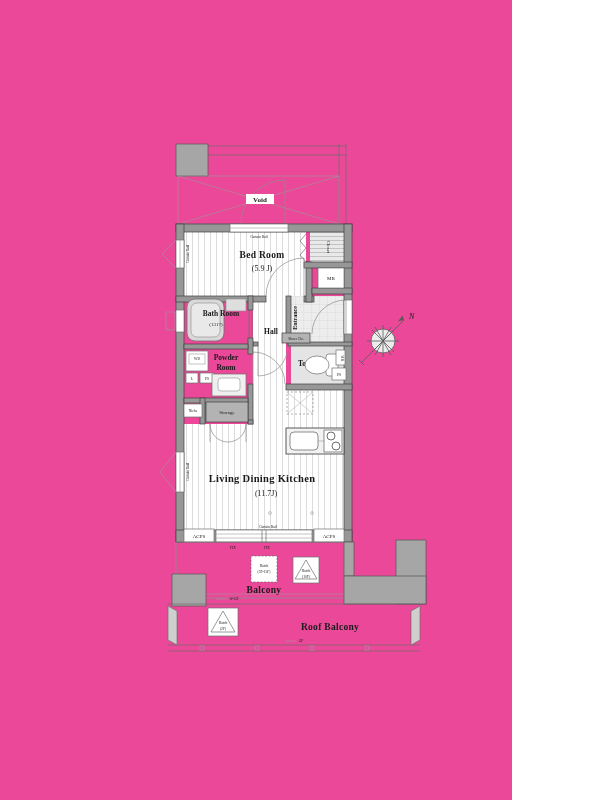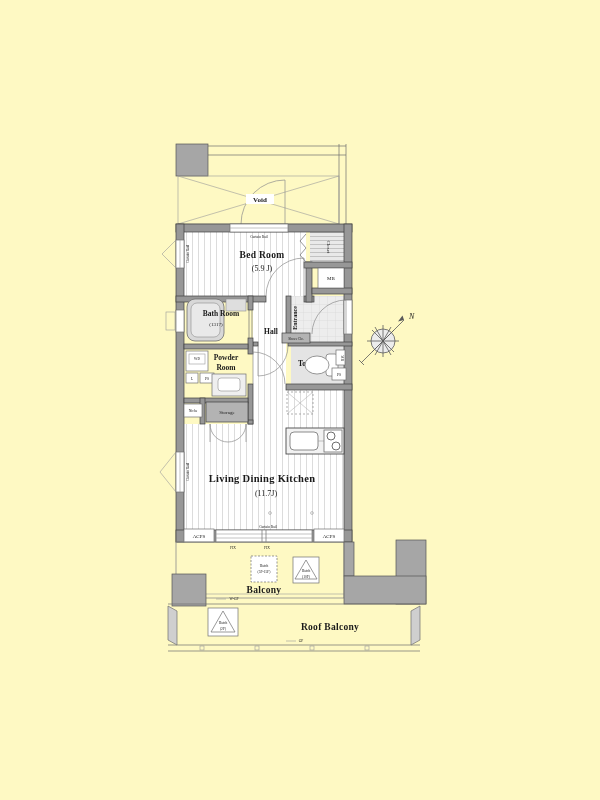--- a/index.html
+++ b/index.html
@@ -1,16 +1,16 @@
 <!DOCTYPE html>
 <html><head>
 <meta charset="utf-8">
 <style>
   html,body{margin:0;padding:0;background:#ffffff;}
-  .stage{position:relative;width:600px;height:800px;background:#fef9c3;overflow:hidden;}
+  .stage{position:relative;width:512px;height:800px;background:#ec4899;overflow:hidden;}
   svg{position:absolute;left:0;top:0;}
   svg text{font-family:"Liberation Serif","DejaVu Serif",serif;fill:#1a1a1a;}
   .t-room{font-size:9.5px;font-weight:bold;letter-spacing:.3px;}
   .t-room-lg{font-size:10.5px;font-weight:bold;letter-spacing:.3px;}
   .t-size{font-size:8px;}
   .t-room-sm{font-size:7.5px;font-weight:bold;}
   .t-v{font-size:6px;font-weight:bold;}
   .t-box{font-size:5px;}
   .t-micro{font-size:3.6px;}
   .t-void{font-size:7px;font-weight:bold;}

